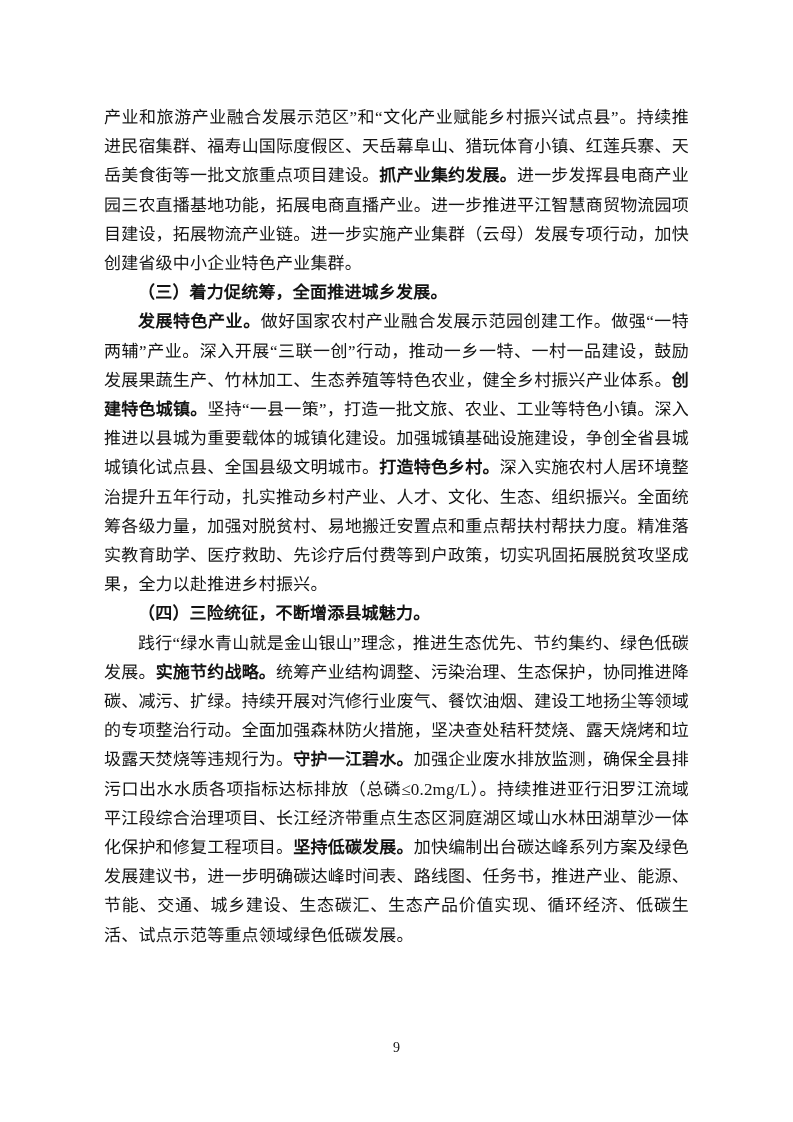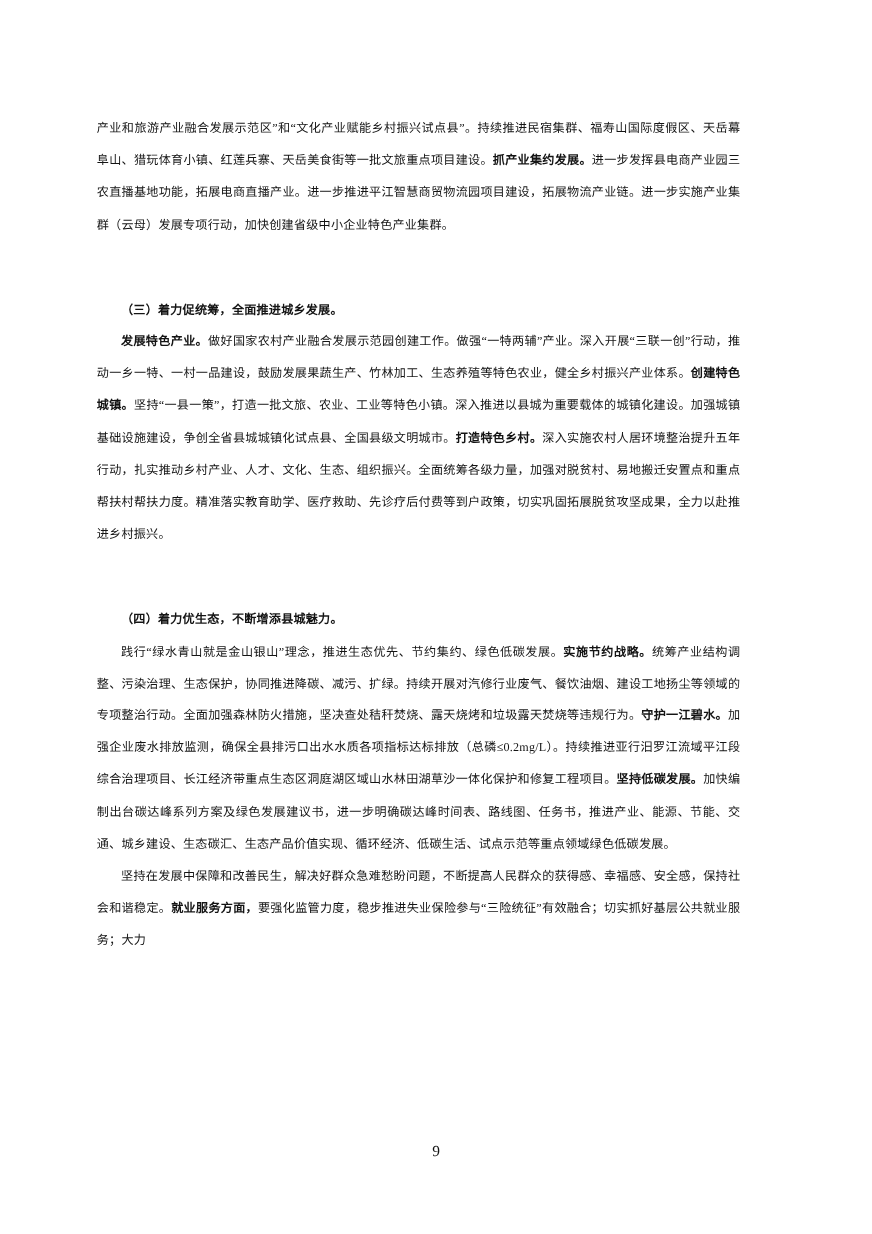--- a/index.html
+++ b/index.html
@@ -15,39 +15,38 @@
     font-family: "Liberation Serif", "DejaVu Serif", serif;
     color: #141414;
   }
   .page {
     position: absolute;
     inset: 0;
     background: #ffffff;
   }
   .doc-body {
     position: absolute;
-    left: 88px;
+    left: 104px;
     top: 103px;
     width: 585px;
-    font-size: 11px;
+    font-size: 17px;
     line-height: 29.2px;
   }
   p.para {
     margin: 0;
     text-align: justify;
     word-break: break-all;
     letter-spacing: 0.2px;
   }
   p.para.indent {
     text-indent: 2em;
   }
   p.para.heading {
     font-weight: 700;
     font-family: "Liberation Sans", "DejaVu Sans", sans-serif;
-    margin-top: 48px;
   }
   p.para b {
     font-weight: 700;
     font-family: "Liberation Sans", "DejaVu Sans", sans-serif;
   }
   .page-number {
     position: absolute;
     left: 0;
     right: 0;
     top: 1038px;
@@ -58,18 +57,17 @@
   }
 </style>
 </head>
 <body>
 
 <div class="page">
   <div class="doc-body">
       <p class="para"><span>产业和旅游产业融合发展示范区”和“文化产业赋能乡村振兴试点县”。持续推进民宿集群、福寿山国际度假区、天岳幕阜山、猎玩体育小镇、红莲兵寨、天岳美食街等一批文旅重点项目建设。</span><b>抓产业集约发展。</b><span>进一步发挥县电商产业园三农直播基地功能，拓展电商直播产业。进一步推进平江智慧商贸物流园项目建设，拓展物流产业链。进一步实施产业集群（云母）发展专项行动，加快创建省级中小企业特色产业集群。</span></p>
       <p class="para indent heading"><b>（三）着力促统筹，全面推进城乡发展。</b></p>
       <p class="para indent"><b>发展特色产业。</b><span>做好国家农村产业融合发展示范园创建工作。做强“一特两辅”产业。深入开展“三联一创”行动，推动一乡一特、一村一品建设，鼓励发展果蔬生产、竹林加工、生态养殖等特色农业，健全乡村振兴产业体系。</span><b>创建特色城镇。</b><span>坚持“一县一策”，打造一批文旅、农业、工业等特色小镇。深入推进以县城为重要载体的城镇化建设。加强城镇基础设施建设，争创全省县城城镇化试点县、全国县级文明城市。</span><b>打造特色乡村。</b><span>深入实施农村人居环境整治提升五年行动，扎实推动乡村产业、人才、文化、生态、组织振兴。全面统筹各级力量，加强对脱贫村、易地搬迁安置点和重点帮扶村帮扶力度。精准落实教育助学、医疗救助、先诊疗后付费等到户政策，切实巩固拓展脱贫攻坚成果，全力以赴推进乡村振兴。</span></p>
-      <p class="para indent heading"><b>（四）着力优生态，不断增添县城魅力。</b></p>
+      <p class="para indent heading"><b>（四）三险统征，不断增添县城魅力。</b></p>
       <p class="para indent"><span>践行“绿水青山就是金山银山”理念，推进生态优先、节约集约、绿色低碳发展。</span><b>实施节约战略。</b><span>统筹产业结构调整、污染治理、生态保护，协同推进降碳、减污、扩绿。持续开展对汽修行业废气、餐饮油烟、建设工地扬尘等领域的专项整治行动。全面加强森林防火措施，坚决查处秸秆焚烧、露天烧烤和垃圾露天焚烧等违规行为。</span><b>守护一江碧水。</b><span>加强企业废水排放监测，确保全县排污口出水水质各项指标达标排放（总磷≤0.2mg/L）。持续推进亚行汨罗江流域平江段综合治理项目、长江经济带重点生态区洞庭湖区域山水林田湖草沙一体化保护和修复工程项目。</span><b>坚持低碳发展。</b><span>加快编制出台碳达峰系列方案及绿色发展建议书，进一步明确碳达峰时间表、路线图、任务书，推进产业、能源、节能、交通、城乡建设、生态碳汇、生态产品价值实现、循环经济、低碳生活、试点示范等重点领域绿色低碳发展。</span></p>
-      <p class="para indent"><span>坚持在发展中保障和改善民生，解决好群众急难愁盼问题，不断提高人民群众的获得感、幸福感、安全感，保持社会和谐稳定。</span><b>就业服务方面，</b><span>要强化监管力度，稳步推进失业保险参与“三险统征”有效融合；切实抓好基层公共就业服务；大力</span></p>
     </div>
   <div class="page-number">9</div>
 </div>
 
 </body></html>

